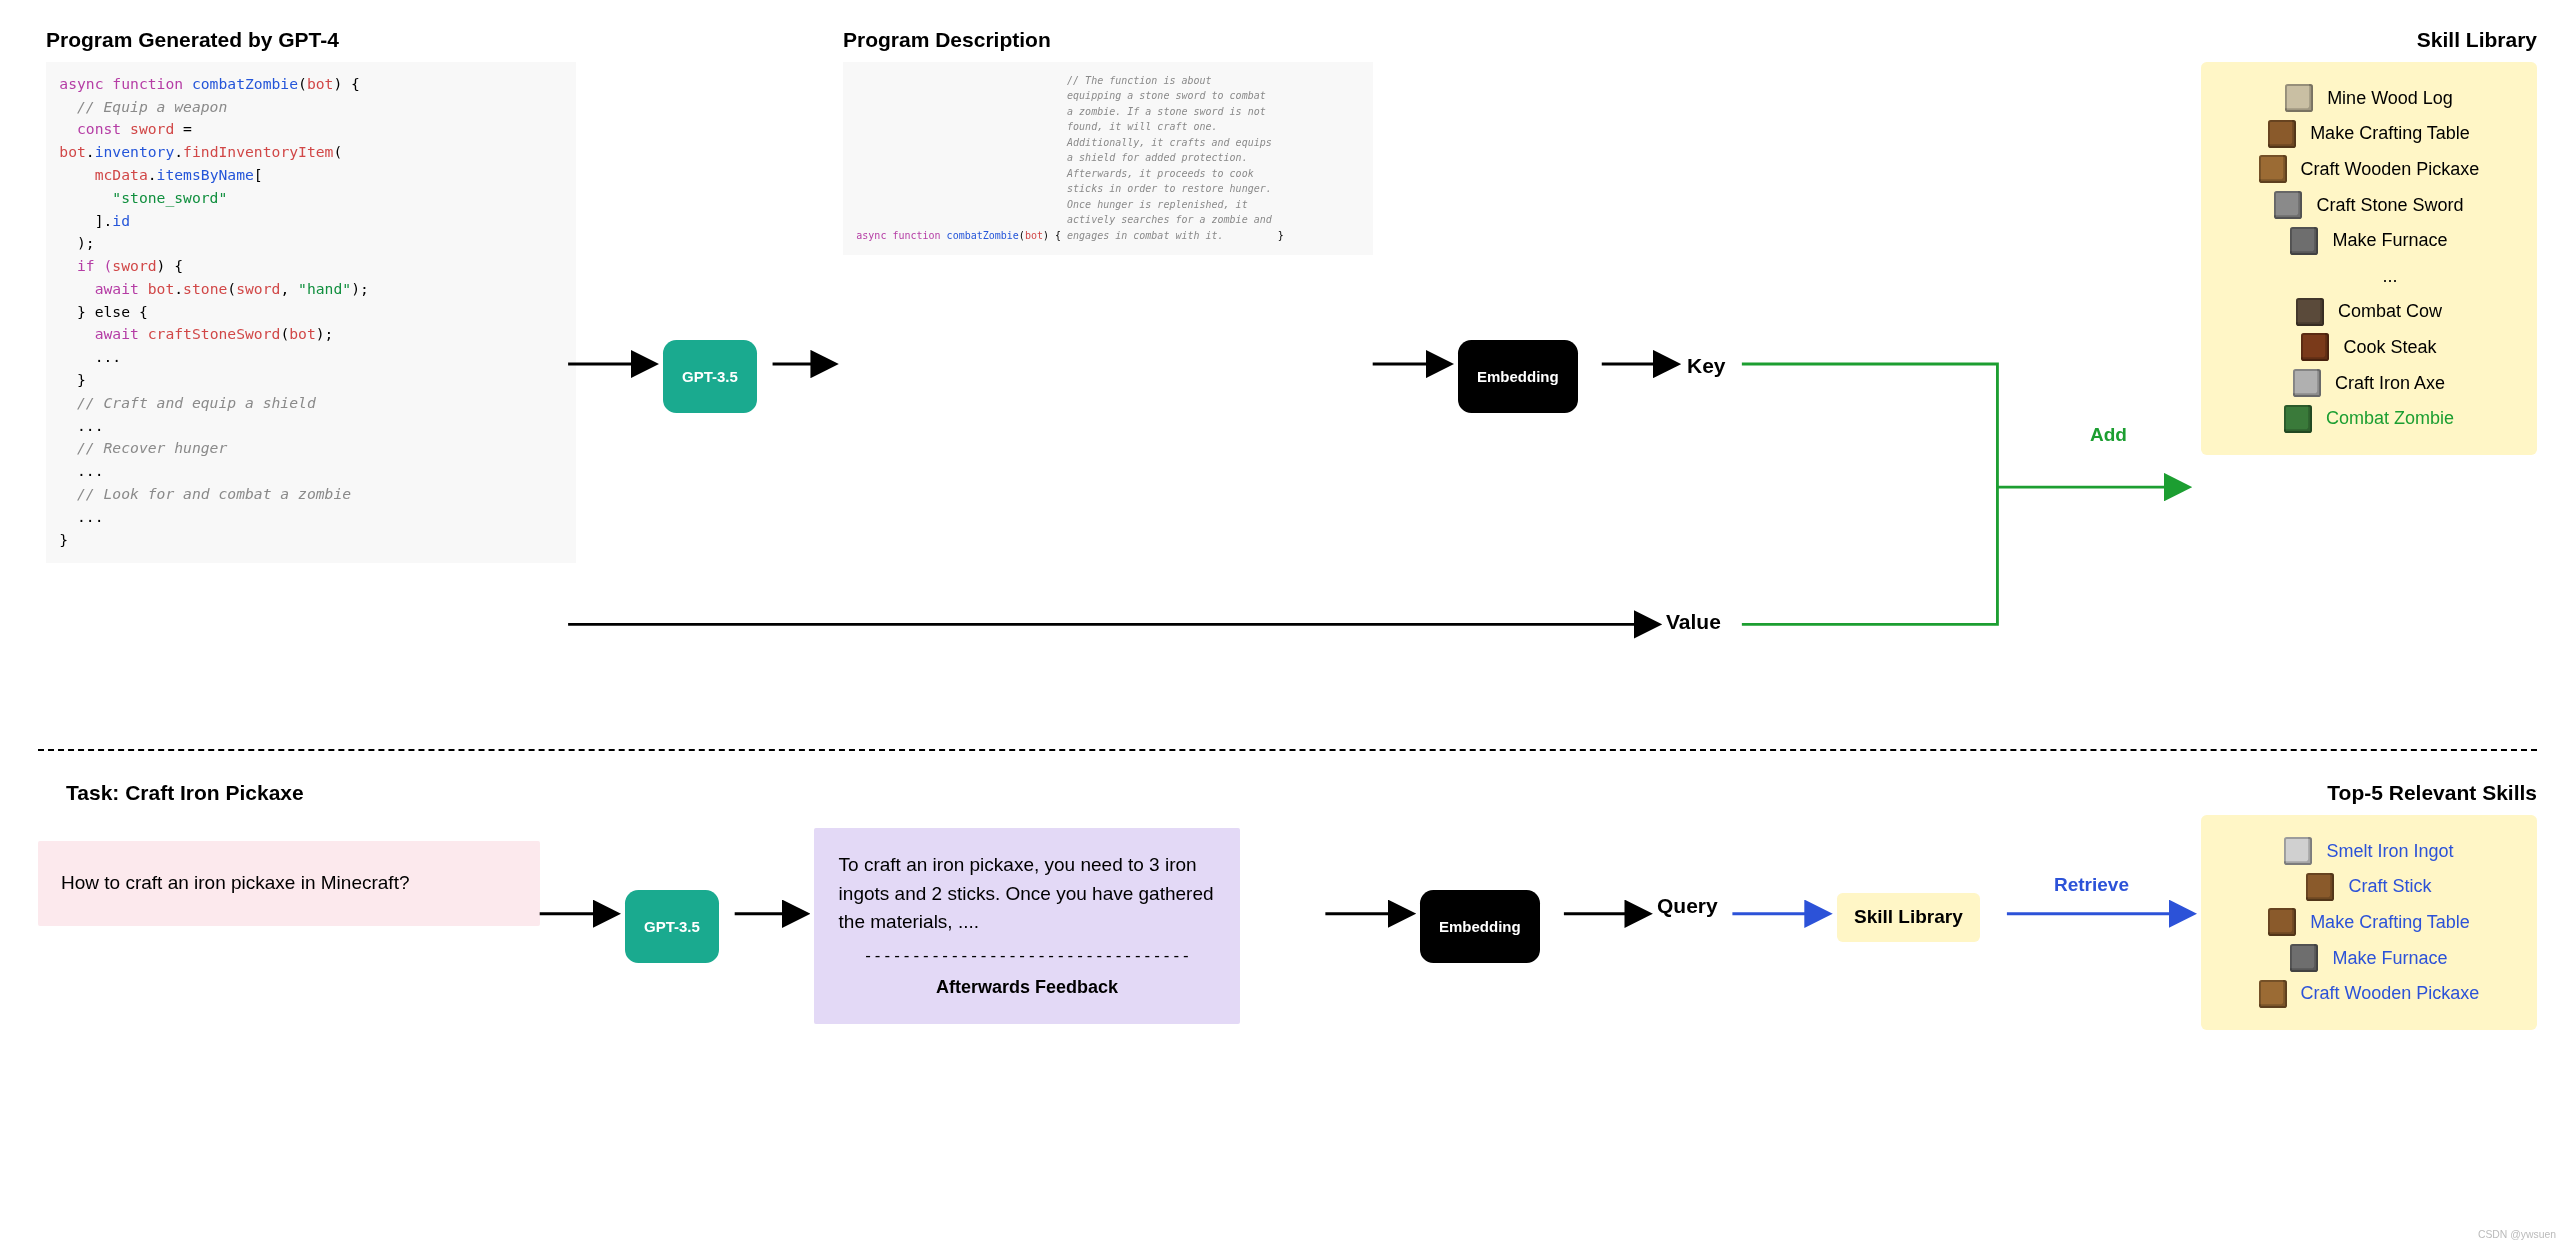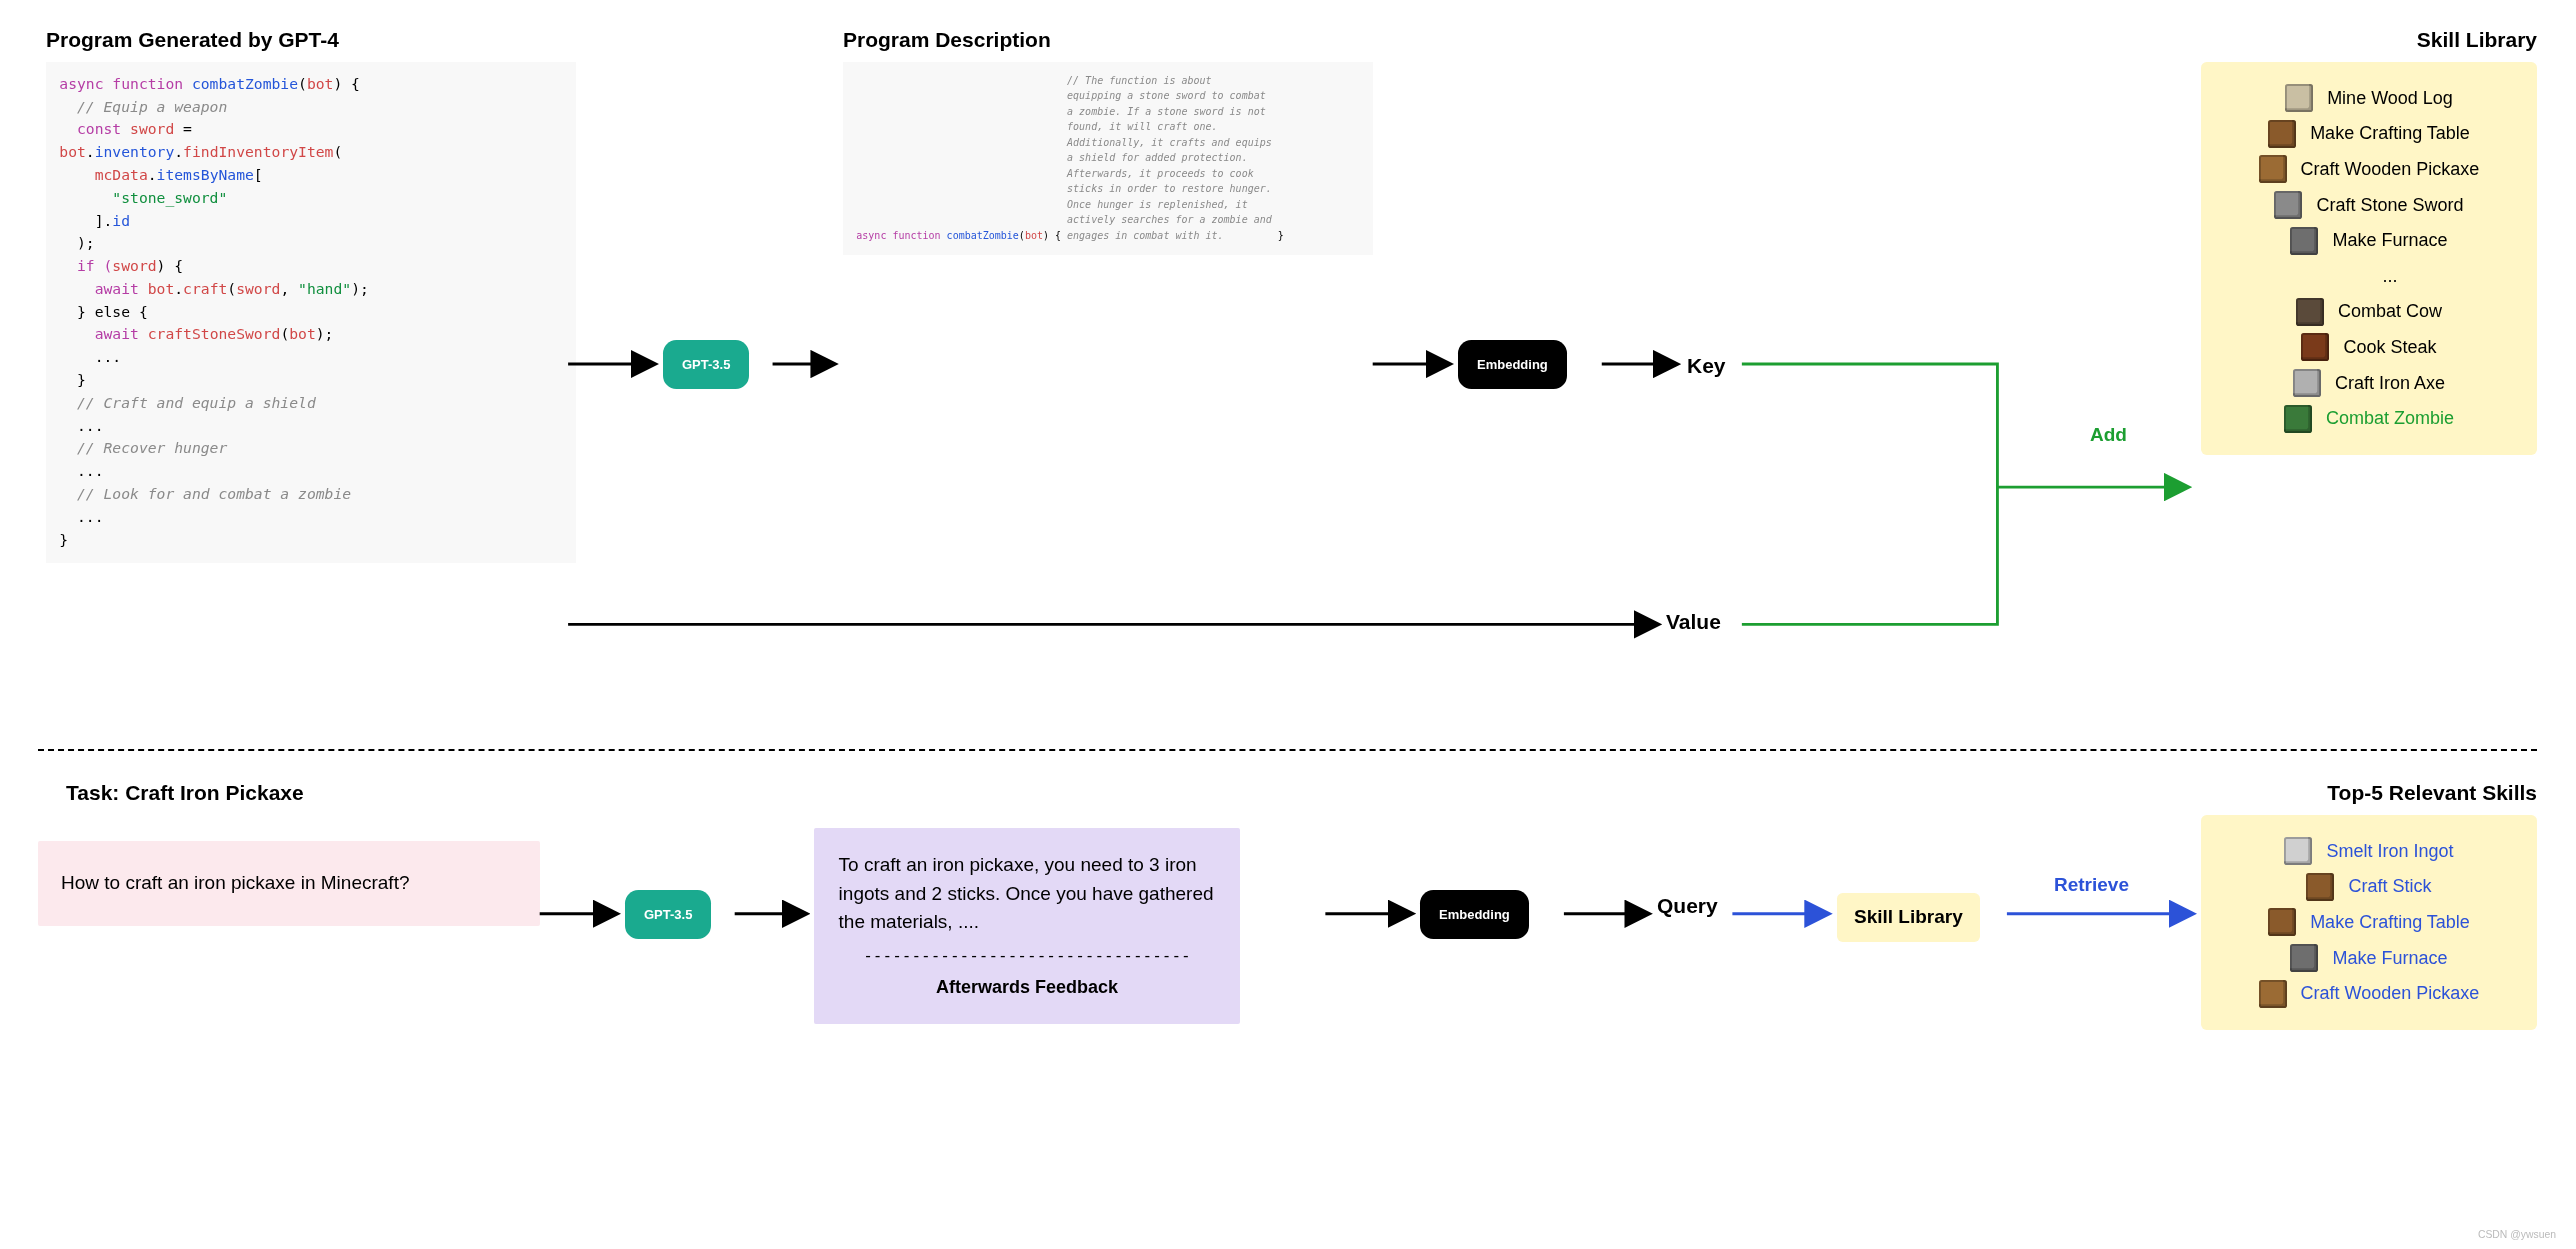--- a/index.html
+++ b/index.html
@@ -31,22 +31,22 @@
     line-height: 1.55;
     width: 530px;
   }
   .pill {
     display: inline-flex;
     align-items: center;
     justify-content: center;
     border-radius: 13.3px;
     font-weight: 600;
     color: #fff;
-    padding: 17px 19px;
-    font-size: 13px;
+    padding: 28px 19px;
+    font-size: 15px;
   }
   .pill-teal { background: #1aaa8f; }
   .pill-black { background: #000; }
   .kw-label { font-weight: 700; font-size: 21px; }
   .pink-box {
     background: #fce9ed;
     padding: 28px 23px;
     font-size: 19px;
     line-height: 1.5;
     width: 502px;
@@ -123,21 +123,21 @@
       <div class="heading">Program Generated by GPT-4</div>
       <div class="code-box"><span class="c-key">async function </span><span class="c-fn">combatZombie</span><span>(</span><span class="c-name">bot</span><span>) {</span>
 <span class="c-cmt">  // Equip a weapon</span>
 <span class="c-const">  const </span><span class="c-name">sword</span><span> =</span>
 <span class="c-name">bot</span><span>.</span><span class="c-prop">inventory</span><span>.</span><span class="c-call">findInventoryItem</span><span>(</span>
 <span class="c-name">    mcData</span><span>.</span><span class="c-prop">itemsByName</span><span>[</span>
 <span class="c-str">      "stone_sword"</span>
 <span>    ].</span><span class="c-prop">id</span>
 <span>  );</span>
 <span class="c-key">  if (</span><span class="c-name">sword</span><span>) {</span>
-<span class="c-await">    await </span><span class="c-name">bot</span><span>.</span><span class="c-call">craft</span><span>(</span><span class="c-name">sword</span><span>, </span><span class="c-str">"hand"</span><span>);</span>
+<span class="c-await">    await </span><span class="c-name">bot</span><span>.</span><span class="c-call">stone</span><span>(</span><span class="c-name">sword</span><span>, </span><span class="c-str">"hand"</span><span>);</span>
 <span>  } else {</span>
 <span class="c-await">    await </span><span class="c-call">craftStoneSword</span><span>(</span><span class="c-name">bot</span><span>);</span>
 <span>    ...</span>
 <span>  }</span>
 <span class="c-cmt">  // Craft and equip a shield</span>
 <span>  ...</span>
 <span class="c-cmt">  // Recover hunger</span>
 <span>  ...</span>
 <span class="c-cmt">  // Look for and combat a zombie</span>
 <span>  ...</span>

